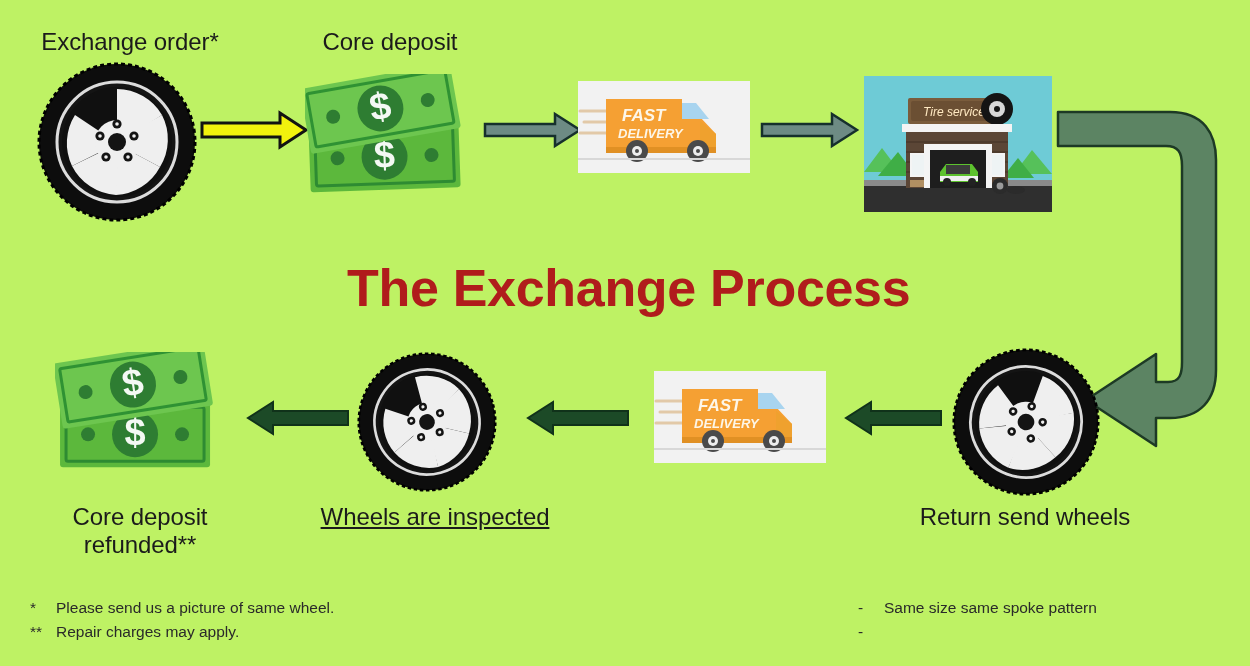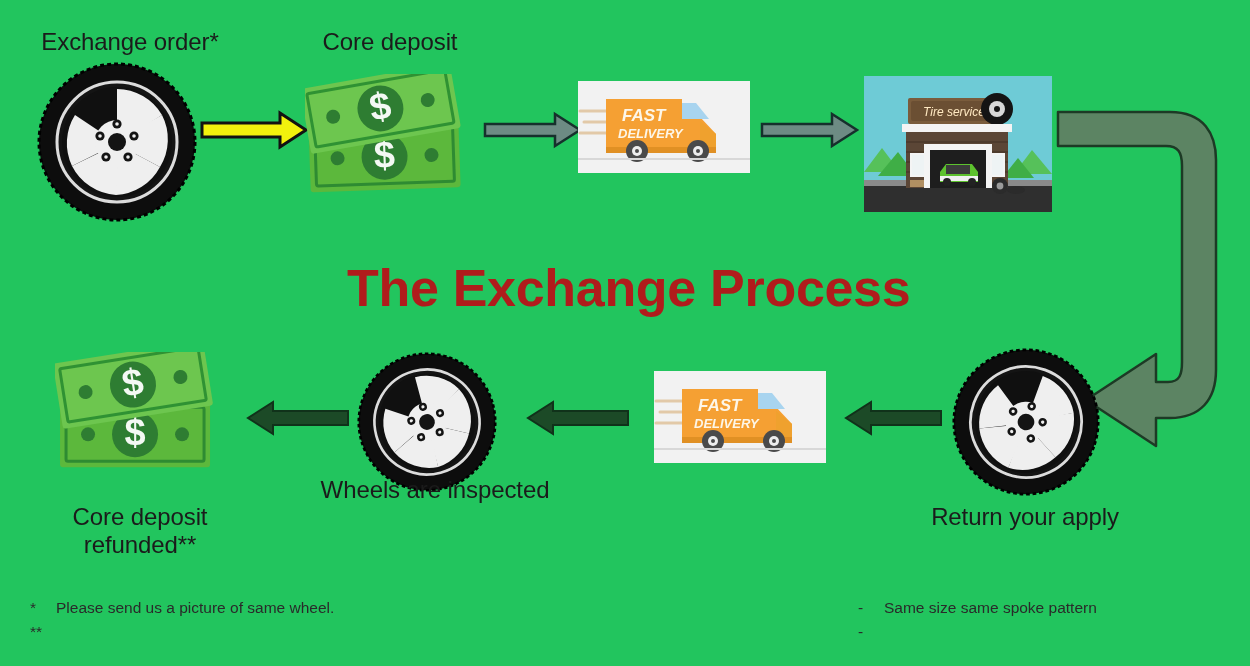--- a/index.html
+++ b/index.html
@@ -12,21 +12,21 @@
     width: 1250px;
     height: 666px;
     position: relative;
     overflow: hidden;
     color: #1a1a1a;
   }
   .canvas {
     position: relative;
     width: 1250px;
     height: 666px;
-    background: #22c55e;
+    background: #bef264;
   }
 
   
   .node-label {
     position: absolute;
     font-size: 24px;
     line-height: 1.18;
     color: #1b1b1b;
     text-align: center;
     white-space: nowrap;
@@ -289,21 +289,21 @@
           <circle cx="80" cy="62" r="1.8"></circle>
           <circle cx="97" cy="74" r="1.8"></circle>
           <circle cx="91" cy="95" r="1.8"></circle>
           <circle cx="69" cy="95" r="1.8"></circle>
           <circle cx="63" cy="74" r="1.8"></circle>
         </g>
       </g>
     </svg>
   </div>
 
-  <div class="node-label" style="left:880px; top:503px; width:290px;">Return your apply</div>
+  <div class="node-label" style="left:880px; top:503px; width:290px;">Return send wheels</div>
 
   <div class="arrow" style="left:843px; top:400px;">
     <svg width="100" height="36" viewBox="0 0 100 36">
       <path d="M98 11 L28 11 L28 2 L3 18 L28 34 L28 25 L98 25 Z" fill="#1c4a27" stroke="#10321a" stroke-width="2" stroke-linejoin="miter"></path>
     </svg>
   </div>
 
   <div class="truck" style="left:654px; top:371px;">
     <svg width="172" height="92" viewBox="0 0 172 92">
       <rect x="0" y="0" width="172" height="92" fill="#f2f2f2"></rect>
@@ -366,21 +366,21 @@
           <circle cx="80" cy="62" r="1.8"></circle>
           <circle cx="97" cy="74" r="1.8"></circle>
           <circle cx="91" cy="95" r="1.8"></circle>
           <circle cx="69" cy="95" r="1.8"></circle>
           <circle cx="63" cy="74" r="1.8"></circle>
         </g>
       </g>
     </svg>
   </div>
 
-  <div class="node-label" style="left:295px; top:476px; width:280px;">Wheels are inspected</div>
+  <div class="node-label" style="left:295px; top:503px; width:280px;text-decoration:underline;">Wheels are inspected</div>
 
   <div class="arrow" style="left:245px; top:400px;">
     <svg width="105" height="36" viewBox="0 0 105 36">
       <path d="M103 11 L28 11 L28 2 L3 18 L28 34 L28 25 L103 25 Z" fill="#1c4a27" stroke="#10321a" stroke-width="2" stroke-linejoin="miter"></path>
     </svg>
   </div>
 
   <div class="money" style="left:55px; top:352px;">
     <svg width="180" height="136" viewBox="0 0 178 136">
       <g transform="rotate(-5 89 68)">
@@ -409,20 +409,21 @@
     <span>refunded**</span>
   </div>
 
   <div class="footnotes" style="left:30px; top:596px; width:420px;">
     <div class="fn-row">
       <span class="fn-mark">*</span>
       <span>Please send us a picture of same wheel.</span>
     </div>
     <div class="fn-row">
       <span class="fn-mark">**</span>
+      <span>Repair charges may apply.</span>
     </div>
   </div>
 
   <div class="footnotes" style="left:858px; top:596px; width:390px;">
     <div class="fn-row">
       <span class="fn-mark">-</span>
       <span>Same size same spoke pattern</span>
     </div>
     <div class="fn-row">
       <span class="fn-mark">-</span>

